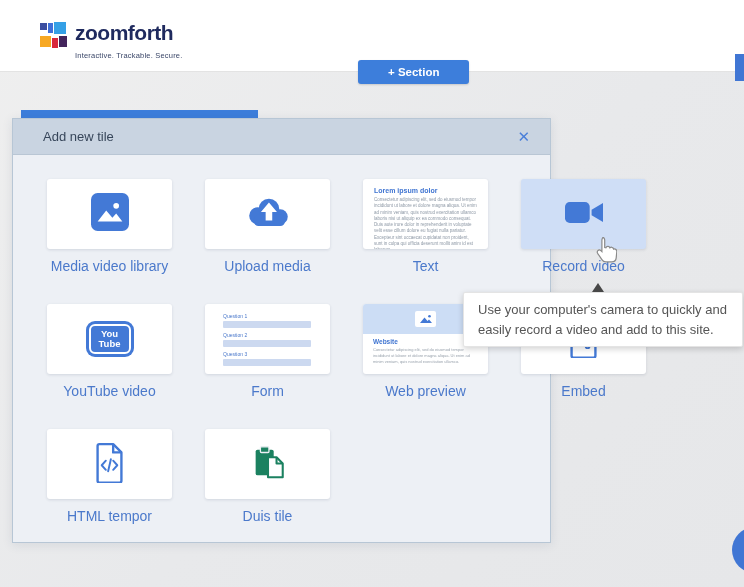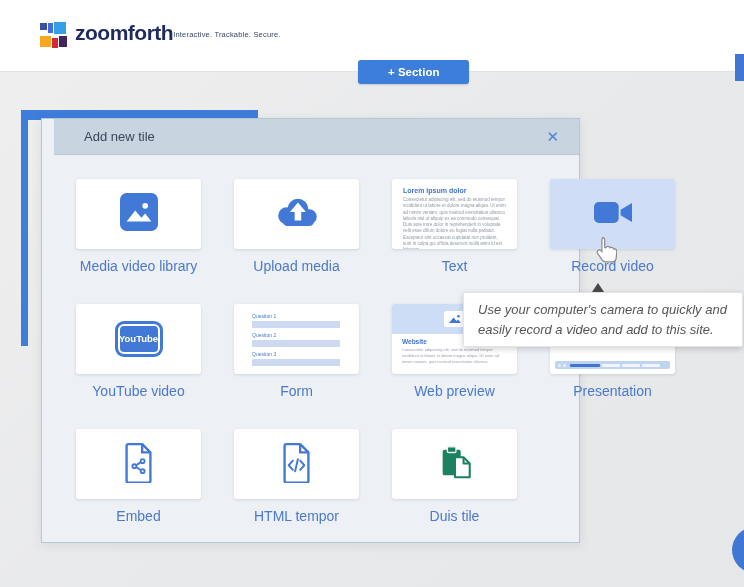--- a/index.html
+++ b/index.html
@@ -15,42 +15,41 @@
   }
   .logo { position:absolute; left:40px; top:22px; display:flex; align-items:flex-start; }
   .logo-mark { position:relative; width:27px; height:27px; margin-right:8px; }
   .logo-mark span { position:absolute; display:block; }
   .lm1 { left:0; top:1px; width:7px; height:7px; background:#3b4ea0; }
   .lm2 { left:8px; top:1px; width:5px; height:10px; background:#3f6fd8; }
   .lm3 { left:14px; top:0; width:12px; height:12px; background:#35a0e6; }
   .lm4 { left:0; top:14px; width:11px; height:11px; background:#f7a823; }
   .lm5 { left:12px; top:16px; width:6px; height:10px; background:#d8273c; }
   .lm6 { left:19px; top:14px; width:8px; height:11px; background:#43245c; }
-  .logo-text-wrap { display:flex; }
+  .logo-text-wrap { display:flex; flex-direction:column; }
   .logo-name { font-size:21px; font-weight:bold; color:#1f2a5e; letter-spacing:-0.5px; line-height:1; }
   .logo-tagline { font-size:7.5px; color:#3a4668; margin-top:8px; letter-spacing:0.2px; }
   .btn-section {
     position:absolute; left:358px; top:60px; z-index:4;
     background:#3d7edb; color:#fff; font-size:11.5px; font-weight:bold;
     padding:6px 30px; border-radius:3px; border:none; cursor:pointer;
     box-shadow:0 1px 2px rgba(0,0,0,0.15);
   }
   .edge-btn {
     position:absolute; left:735px; top:54px; width:9px; height:27px;
     background:#4076d4; z-index:4;
   }
   
   .underlay-top  { position:absolute; left:21px; top:110px; width:237px; height:10px; background:#3d7edb; }
   .underlay-left { position:absolute; left:21px; top:110px; width:7px;  height:236px; background:#3d7edb; }
   
   .modal {
-    position:absolute; left:41px; top:118px; width:539px; height:425px;
+    position:absolute; left:12px; top:118px; width:539px; height:425px;
     background:#edf0f5; border:1px solid #b7c6d5; box-shadow:0 2px 10px rgba(40,60,90,0.10);
     z-index:5;
-    padding-left:12px;
   }
   .modal-header {
     position:relative; height:36px; background:#c9d4e1; border-bottom:1px solid #b9c6d4;
     display:flex; align-items:center; padding-left:30px;
   }
   .modal-title { font-size:13px; color:#37465a; }
   .modal-close {
     position:absolute; right:20px; top:8px; font-size:15px; color:#4a7fd9;
     cursor:pointer; line-height:1.3; background:none; border:none;
   }
@@ -68,21 +67,21 @@
   }
   .tile-card.hovered { background:#cfdef6; }
   .tile-label { margin-top:9px; font-size:14px; color:#4b79cb; text-align:center; line-height:1.15; }
   
   .text-preview { width:100%; height:100%; padding:8px 11px; text-align:left; }
   .text-preview-h { font-size:7px; font-weight:bold; color:#3f74d1; margin-bottom:3px; }
   .text-preview-b { font-size:4.5px; line-height:1.4; color:#8e99a6; }
   
   .yt-badge {
     position:relative; width:48px; height:36px; background:#4379d6; border-radius:9px;
-    display:flex; flex-direction:row; align-items:center; justify-content:center;
+    display:flex; flex-direction:column; align-items:center; justify-content:center;
   }
   .yt-badge::before {
     content:""; position:absolute; left:3px; right:3px; top:3px; bottom:3px;
     border:2px solid #ffffff; border-radius:6px;
   }
   .yt-line { color:#fff; font-weight:bold; font-size:9.5px; line-height:1.05; }
   
   .form-preview { width:100%; height:100%; padding:9px 18px; text-align:left; }
   .form-q-label { font-size:5px; color:#4b79cb; display:block; margin-bottom:2px; }
   .form-q-bar { width:88px; height:7px; background:#ccd9f0; border-radius:1px; margin-bottom:4px; }
@@ -105,21 +104,21 @@
     position:absolute; left:5px; right:5px; bottom:5px; height:8px;
     background:#bfd4ee; border-radius:2px; display:flex; align-items:center; padding:0 3px;
   }
   .pres-dot { width:3px; height:3px; border-radius:50%; background:#e9f0fa; margin-right:2px; flex:0 0 auto; }
   .pres-seg-blue { width:30px; height:3px; background:#3f74d1; border-radius:1px; margin:0 2px; flex:0 0 auto; }
   .pres-seg { width:18px; height:3px; background:#f2f6fc; border-radius:1px; margin-right:2px; flex:0 0 auto; }
   
   .tooltip {
     position:absolute; left:463px; top:292px; width:280px; z-index:8;
     background:#ffffff; border:1px solid #e4e4e4; box-shadow:0 2px 6px rgba(0,0,0,0.18);
-    padding:7px 14px; font-size:13px; line-height:1.5; color:#555555; border-radius:2px;font-style:italic;
+    padding:7px 14px; font-size:13px; line-height:1.5; color:#555555; border-radius:2px;
   }
   .tooltip-caret {
     position:absolute; left:592px; top:283px; z-index:9;
     width:0; height:0; border-left:6px solid transparent; border-right:6px solid transparent;
     border-bottom:9px solid #474747;
   }
   
   .cursor { position:absolute; left:594px; top:236px; z-index:10; }
   
   .fab {
@@ -252,36 +251,20 @@
             </div>
             <div class="web-body">
               <div class="web-h">Website</div>
               <div class="web-b">Consectetur adipiscing elit, sed do eiusmod tempor incididunt ut labore et dolore magna aliqua. Ut enim ad minim veniam, quis nostrud exercitation ullamco.</div>
             </div>
           </div>
         </div>
         <div class="tile-label">Web preview</div>
       </div>
 
-      <div class="tile-cell">
-        <div class="tile-card">
-          <div class="pres-wrap">
-            <div class="pres-badge">P</div>
-            <div class="pres-bar">
-              <span class="pres-dot"></span>
-                <span class="pres-dot"></span>
-              <span class="pres-seg-blue"></span>
-              <span class="pres-seg"></span>
-                <span class="pres-seg"></span>
-                <span class="pres-seg"></span>
-            </div>
-          </div>
-        </div>
-        <div class="tile-label">Presentation</div>
-      </div>
 
       <div class="tile-cell">
         <div class="tile-card">
           <span>
             <svg width="33" height="41" viewBox="0 0 36 44" fill="none" stroke="#4379d6" stroke-width="2.6" stroke-linejoin="round">
               <path d="M5 4 a2 2 0 0 1 2 -2 h15 l9 9 v31 a2 2 0 0 1 -2 2 H7 a2 2 0 0 1 -2 -2 z"></path>
               <path d="M22 2 v9 h9"></path>
               <g stroke-width="2">
                 <circle cx="22.5" cy="20.5" r="2.1"></circle>
                 <circle cx="13.5" cy="26" r="2.1"></circle>

